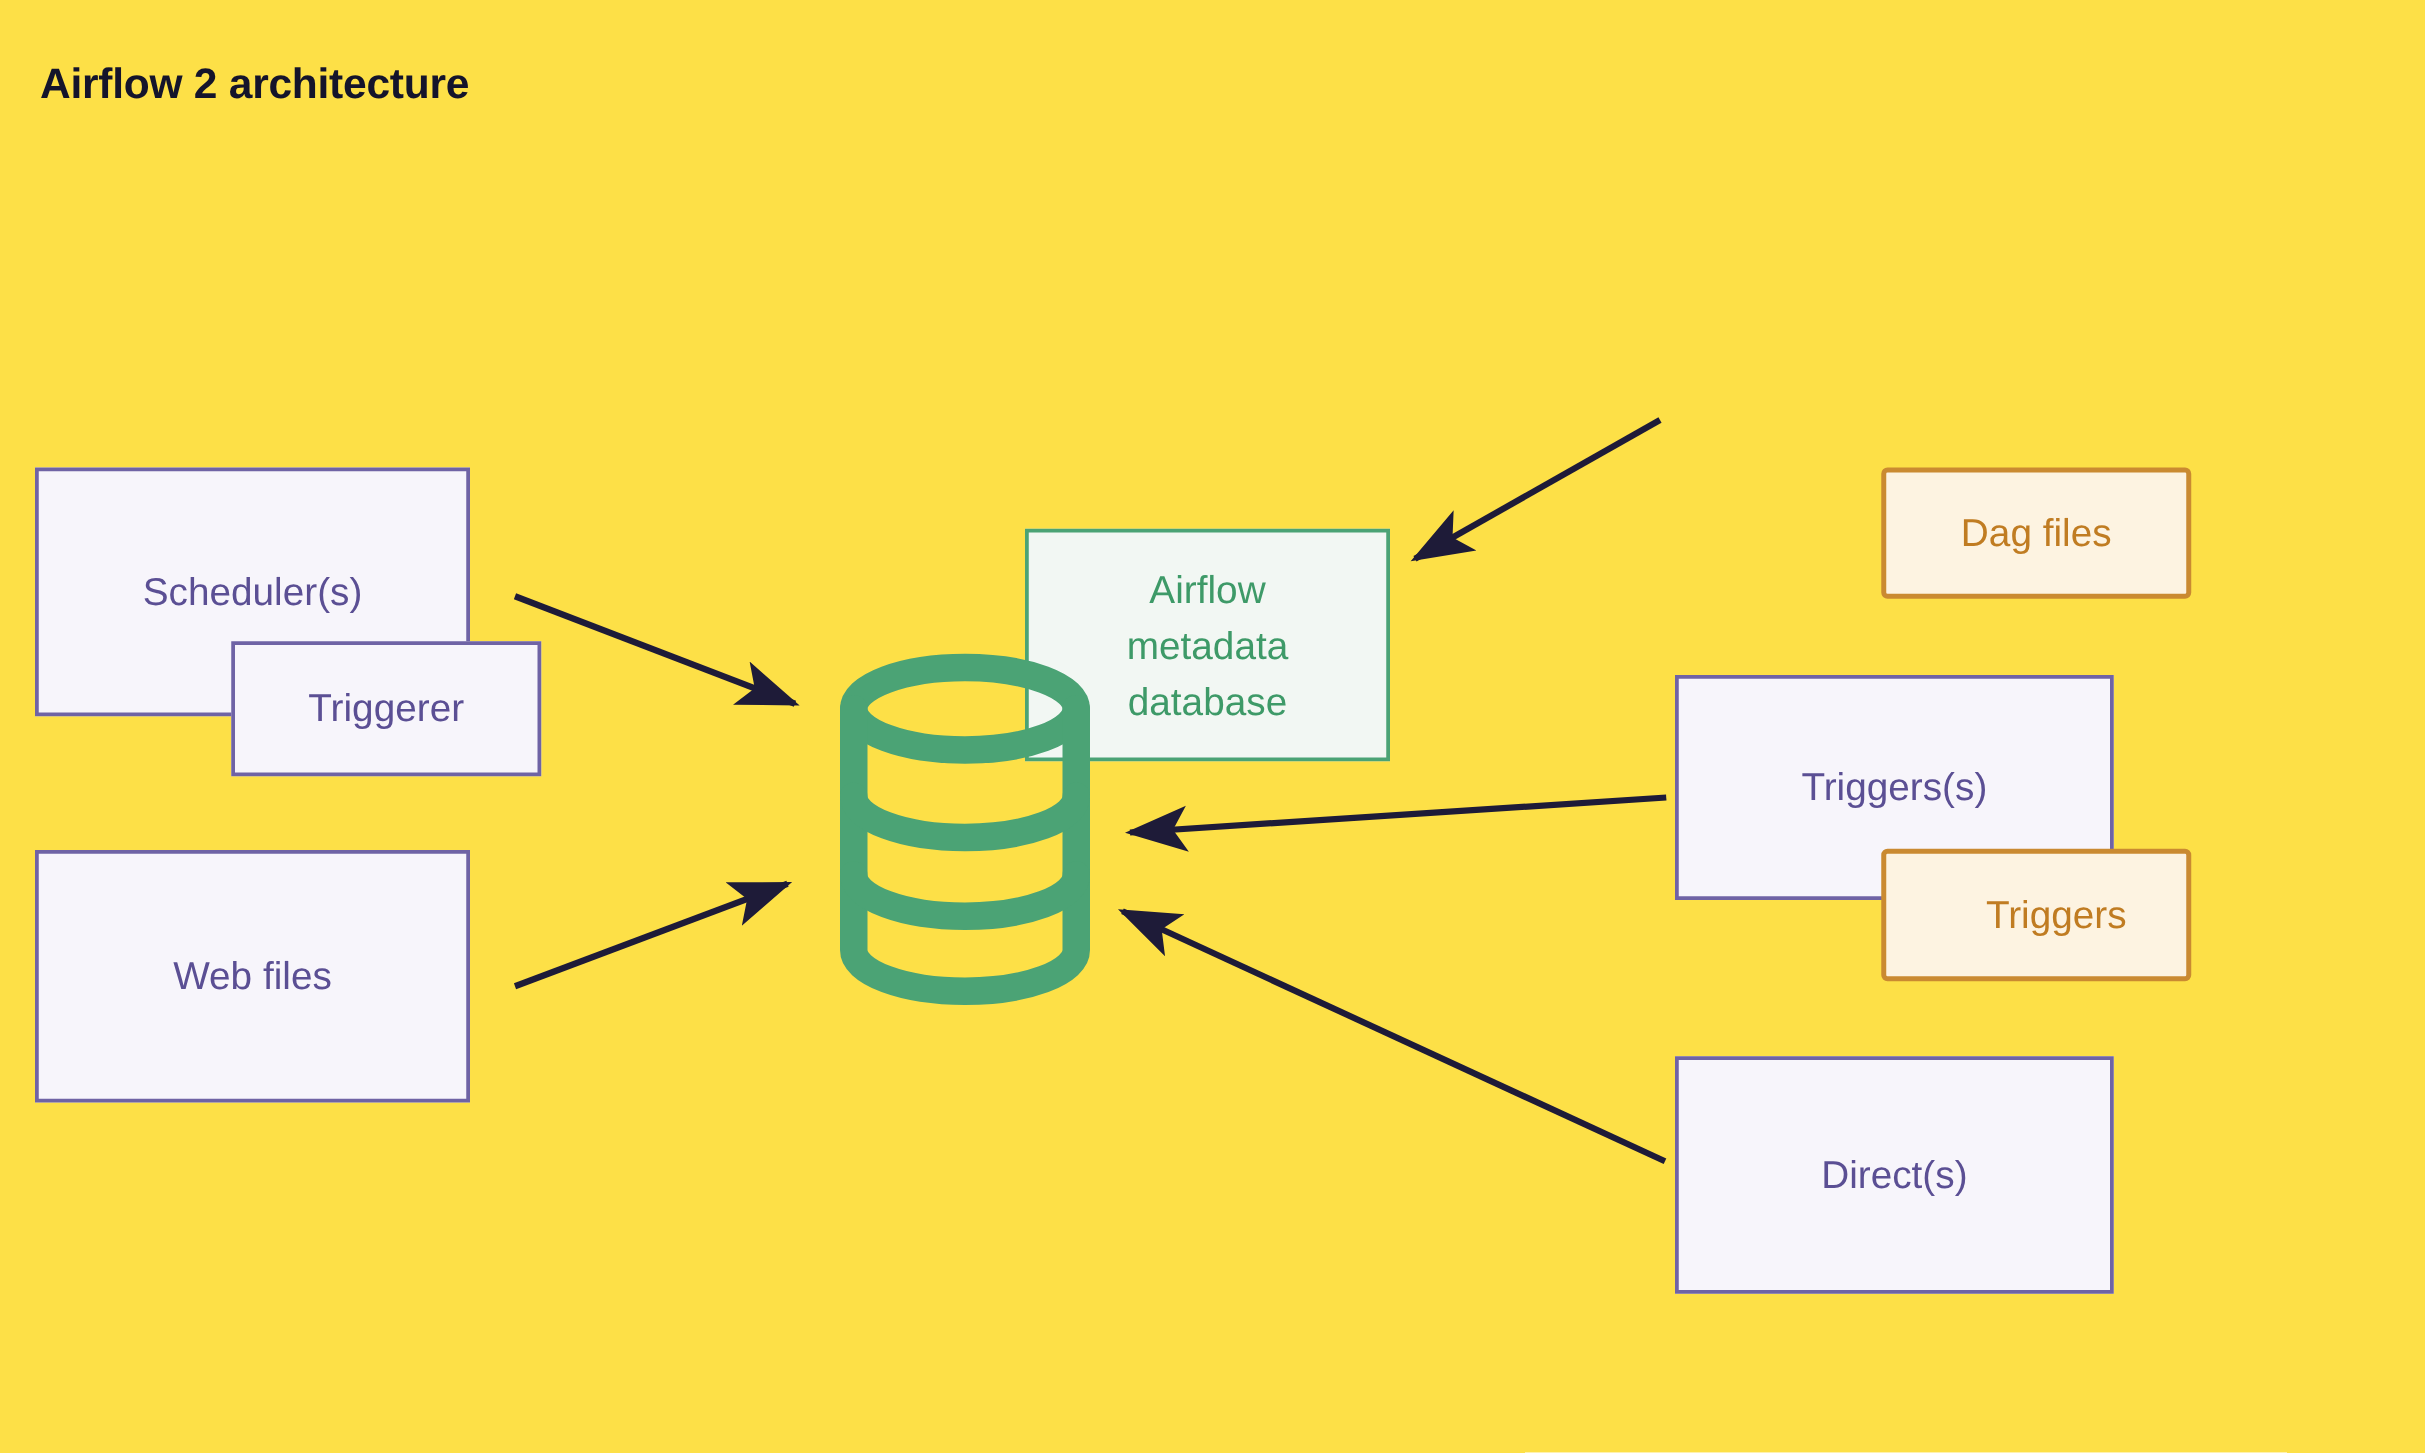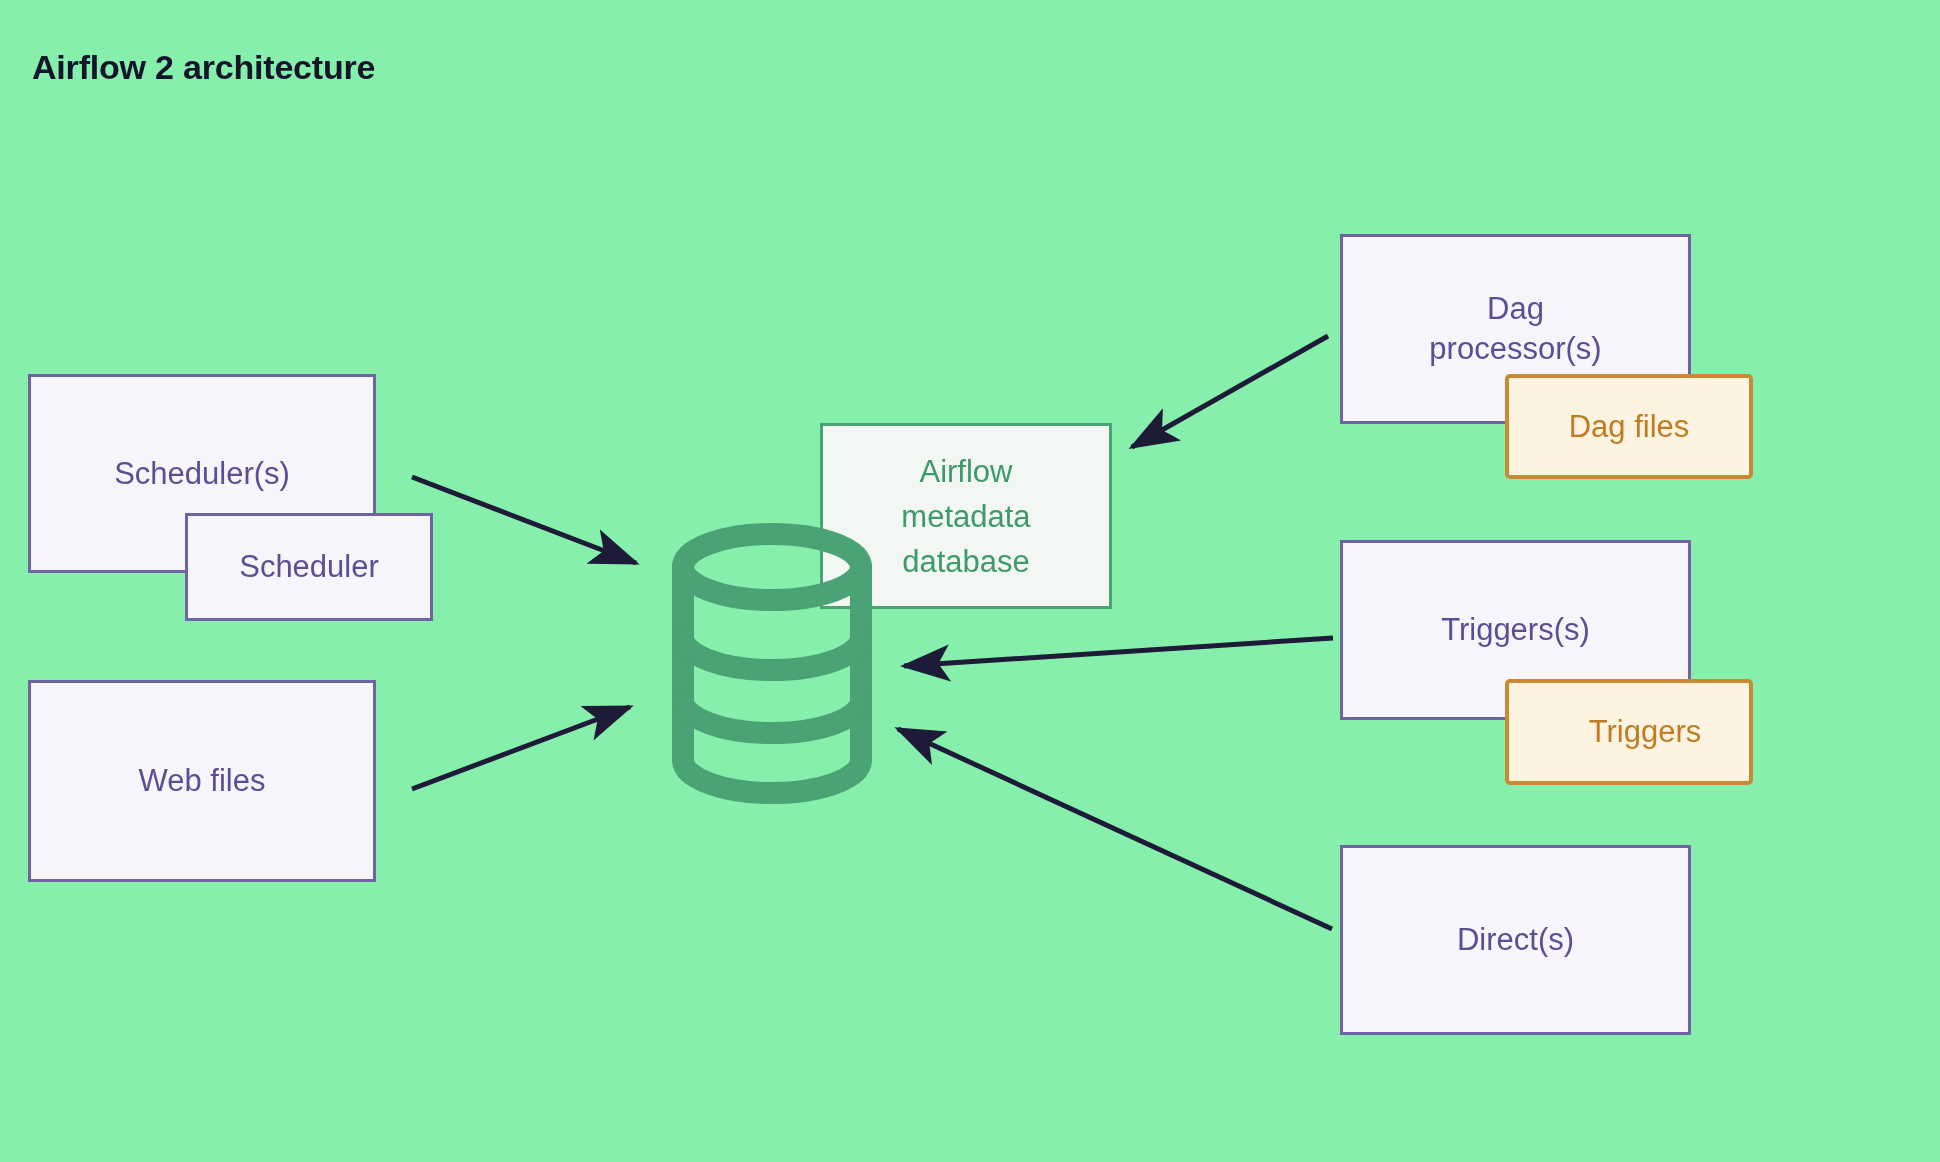--- a/index.html
+++ b/index.html
@@ -4,21 +4,21 @@
 <style>
   html, body {
     margin: 0;
     padding: 0;
     background: #ffffff;
   }
   #canvas {
     position: relative;
     width: 1940px;
     height: 1162px;
-    background: #86efac;
+    background: #fde047;
     font-family: "Liberation Sans", sans-serif;
     overflow: hidden;
   }
 
   
   #page-title {
     position: absolute;
     left: 32px;
     top: 48px;
     font-size: 34px;
@@ -134,21 +134,21 @@
     <line x1="1333" y1="638" x2="904" y2="666" stroke="#1e1b38" stroke-width="5" marker-end="url(#ah)"></line>
 
     <line x1="1332" y1="929" x2="898" y2="729" stroke="#1e1b38" stroke-width="5" marker-end="url(#ah)"></line>
   </svg>
 
   <div class="node purple" id="node-scheduler">
     <span class="label">Scheduler(s)</span>
   </div>
 
   <div class="node purple" id="node-executor">
-    <span class="label">Scheduler</span>
+    <span class="label">Triggerer</span>
   </div>
 
   <div class="node purple" id="node-webserver">
     <span class="label">Web files</span>
   </div>
 
   <div class="node green-box" id="node-metadata-box">
     <span class="label">Airflow
 metadata
 database</span>
@@ -156,24 +156,20 @@
 
   <svg id="db-cylinder" viewBox="0 0 224 294">
     <g fill="none" stroke="#4ba375" stroke-width="22" stroke-linecap="round">
       <ellipse cx="112" cy="45" rx="89" ry="33"></ellipse>
       <path d="M23,45 L23,238 A89,33 0 0 0 201,238 L201,45"></path>
       <path d="M23,115 A89,33 0 0 0 201,115"></path>
       <path d="M23,178 A89,33 0 0 0 201,178"></path>
     </g>
   </svg>
 
-  <div class="node purple" id="node-dagprocessor">
-    <span class="label">Dag
-processor(s)</span>
-  </div>
 
   <div class="node orange" id="node-dagfiles">
     <span class="label">Dag files</span>
   </div>
 
   <div class="node purple" id="node-triggerer">
     <span class="label">Triggers(s)</span>
   </div>
 
   <div class="node orange" id="node-triggers">

